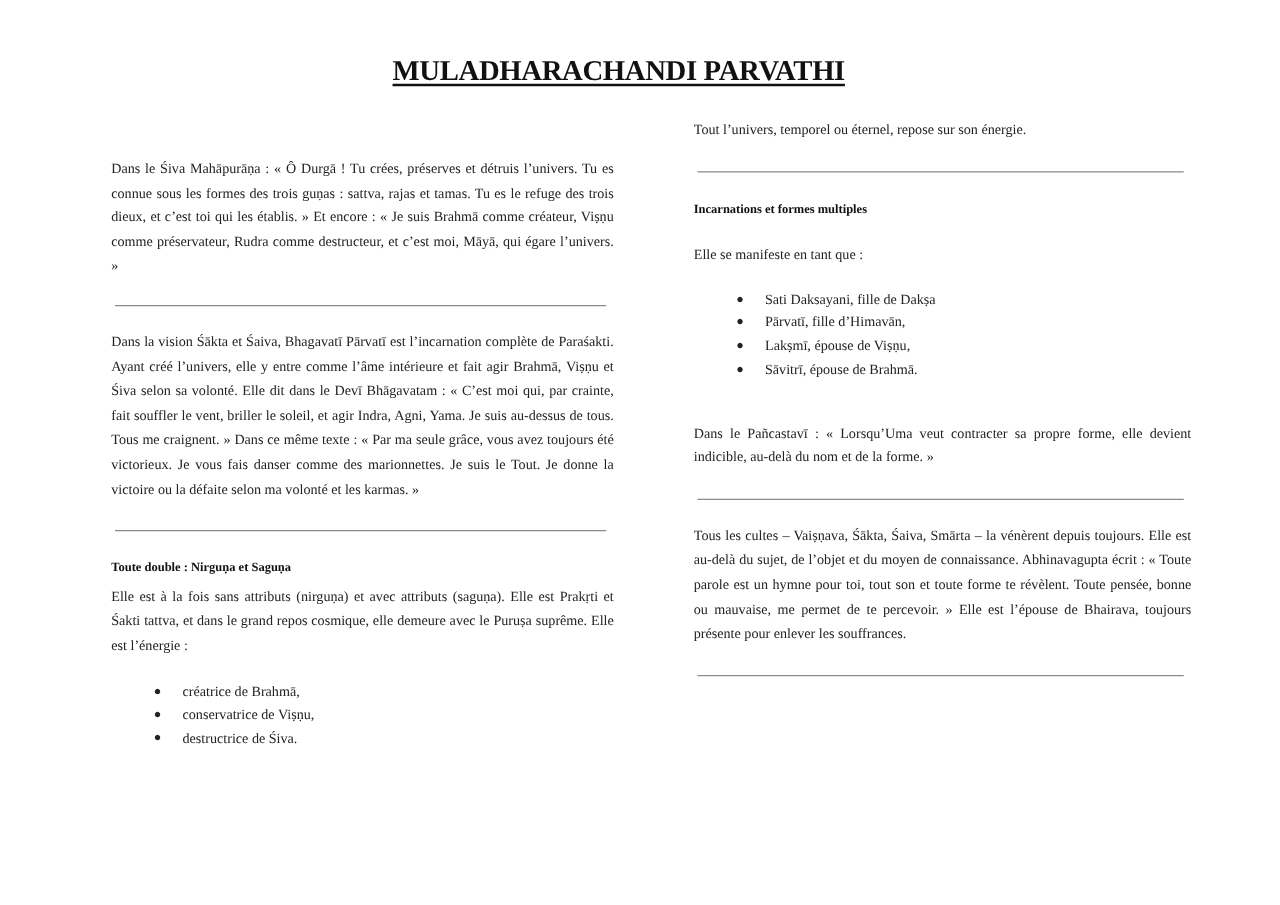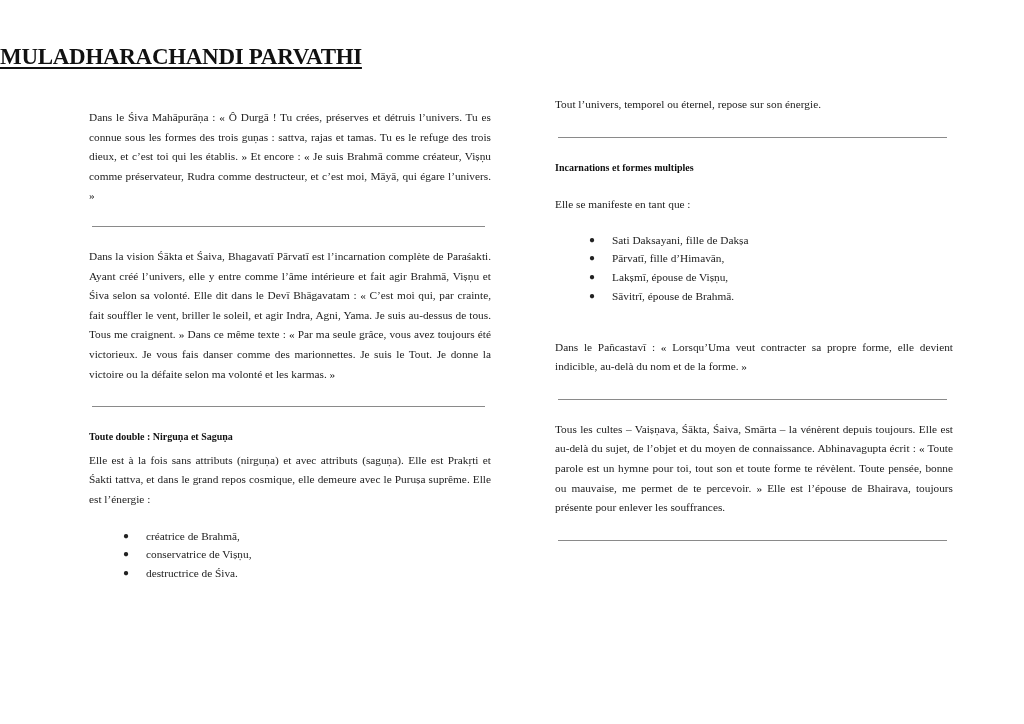--- a/index.html
+++ b/index.html
@@ -13,35 +13,35 @@
       position: relative;
       overflow: hidden;
       font-family: "Liberation Serif", "DejaVu Serif", serif;
       color: #222222;
     }
     .title {
       position: absolute;
       top: 44px;
       left: 0;
       width: 990px;
-      text-align: left;
+      text-align: center;
       font-size: 23px;
       font-weight: bold;
       text-decoration: underline;
       text-decoration-thickness: 2px;
       text-underline-offset: 3px;
       color: #111111;
       letter-spacing: -0.3px;
     }
     .col {
       position: absolute;
       font-size: 11.3px;
       line-height: 19.6px;
     }
-    .col-left { left: 89px; top: 108px; width: 402px; }
+    .col-left { left: 89px; top: 126px; width: 402px; }
     .col-right { left: 555px; top: 95px; width: 398px; }
     p {
       margin: 0;
       text-align: justify;
     }
     .heading {
       font-weight: bold;
       font-size: 10px;
       margin: 0;
       color: #111111;

